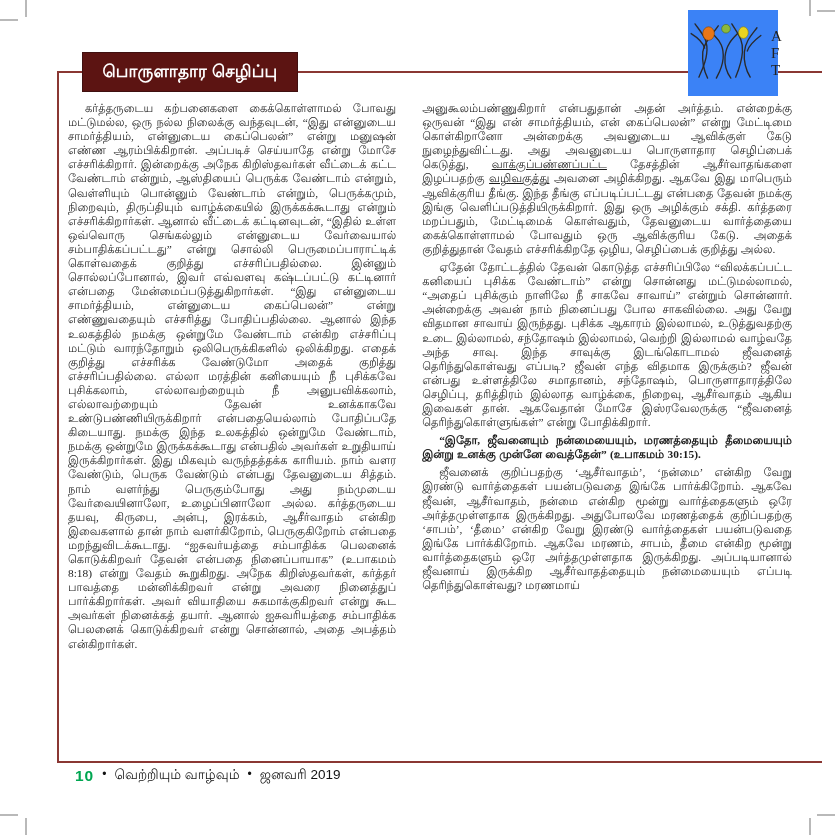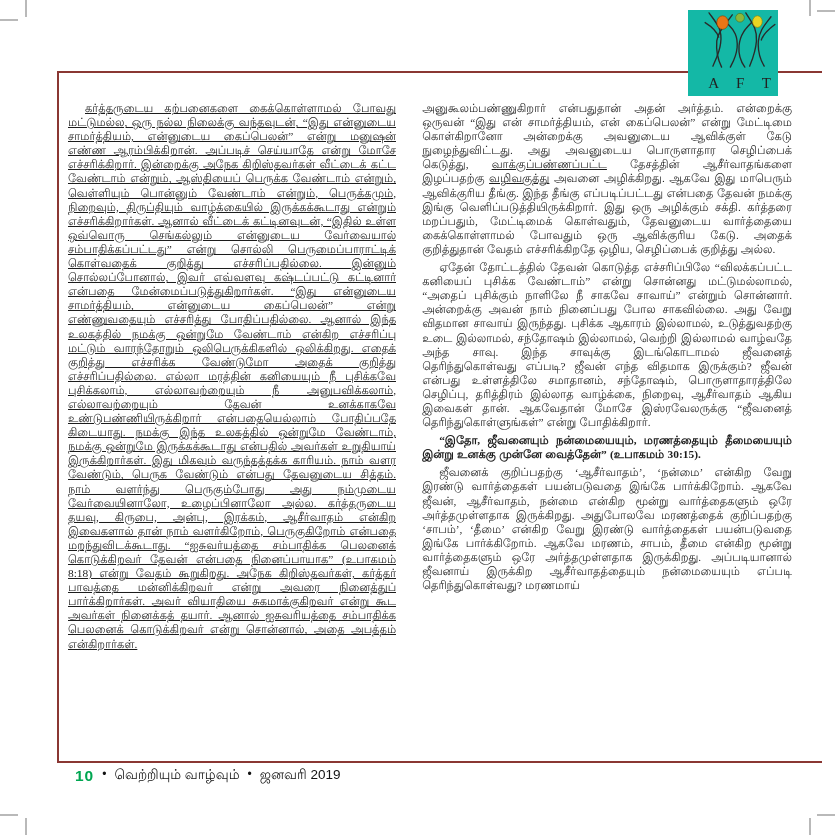--- a/index.html
+++ b/index.html
@@ -19,34 +19,34 @@
     position:absolute;left:82px;top:52px;width:214px;height:38px;
     background:#5c1412;border:1px solid #401010;
     display:flex;align-items:center;justify-content:center;z-index:3;
   }
   .badge span{
     color:#ffffff;font-family:"Liberation Sans", sans-serif;
     font-size:17px;font-weight:bold;letter-spacing:.2px;
   }
   
   .logo{
-    position:absolute;left:688px;top:10px;width:90px;height:86px;background:#14b8a6;
-    display:flex;flex-direction:column;align-items:flex-end;z-index:3;
+    position:absolute;left:688px;top:10px;width:90px;height:86px;background:#3b82f6;
+    display:flex;flex-direction:row;align-items:center;z-index:3;
   }
   .logo .letters{
     font-family:"Liberation Serif", serif;font-size:15px;color:#222;
     letter-spacing:7px;margin-top:1px;padding-left:7px;
   }
   
   .columns{
     position:absolute;left:68px;top:101px;width:724px;height:660px;
     display:flex;overflow:hidden;
   }
   .col{overflow:hidden;}
-  .col-left{width:330px;margin-right:26px;text-decoration:underline;}
+  .col-left{width:330px;margin-right:26px;}
   .col-right{width:372px;}
   .para{
     font-size:11.4px;line-height:14.1px;text-align:justify;margin:0;
     word-spacing:.5px;
   }
   .para + .para{margin-top:4px;}
   .indent{text-indent:17px;}
   .bold{font-weight:bold;margin-top:6px;}
   .u{text-decoration:underline;}
   
@@ -69,20 +69,23 @@
   <div class="crop" style="left:817px;top:10px;width:18px;height:2px;"></div>
   <div class="crop" style="left:25px;top:818px;width:2px;height:17px;"></div>
   <div class="crop" style="left:0;top:814px;width:18px;height:2px;"></div>
   <div class="crop" style="left:809px;top:818px;width:2px;height:17px;"></div>
   <div class="crop" style="left:817px;top:814px;width:18px;height:2px;"></div>
 
   <div class="rule rule-top"></div>
   <div class="rule rule-left"></div>
   <div class="rule rule-bottom"></div>
 
+  <div class="badge">
+    <span>பொருளாதார செழிப்பு</span>
+  </div>
 
   <div class="logo">
     <span>
       <svg viewBox="0 0 76 62" width="76" height="60">
         <g stroke="#2a2a2a" stroke-width="1.4" fill="none" stroke-linecap="round">
           <path d="M6,3 C14,14 20,20 18,34 C17,44 12,53 10,58"></path>
           <path d="M30,5 C24,14 16,20 14,32 C13,44 16,53 19,59"></path>
           <path d="M2,13 C10,18 14,22 16,28"></path>
           <path d="M26,15 C32,21 36,27 35,39 C34,49 30,55 28,59"></path>
           <path d="M50,13 C44,19 38,25 37,37 C36,49 40,55 43,59"></path>

